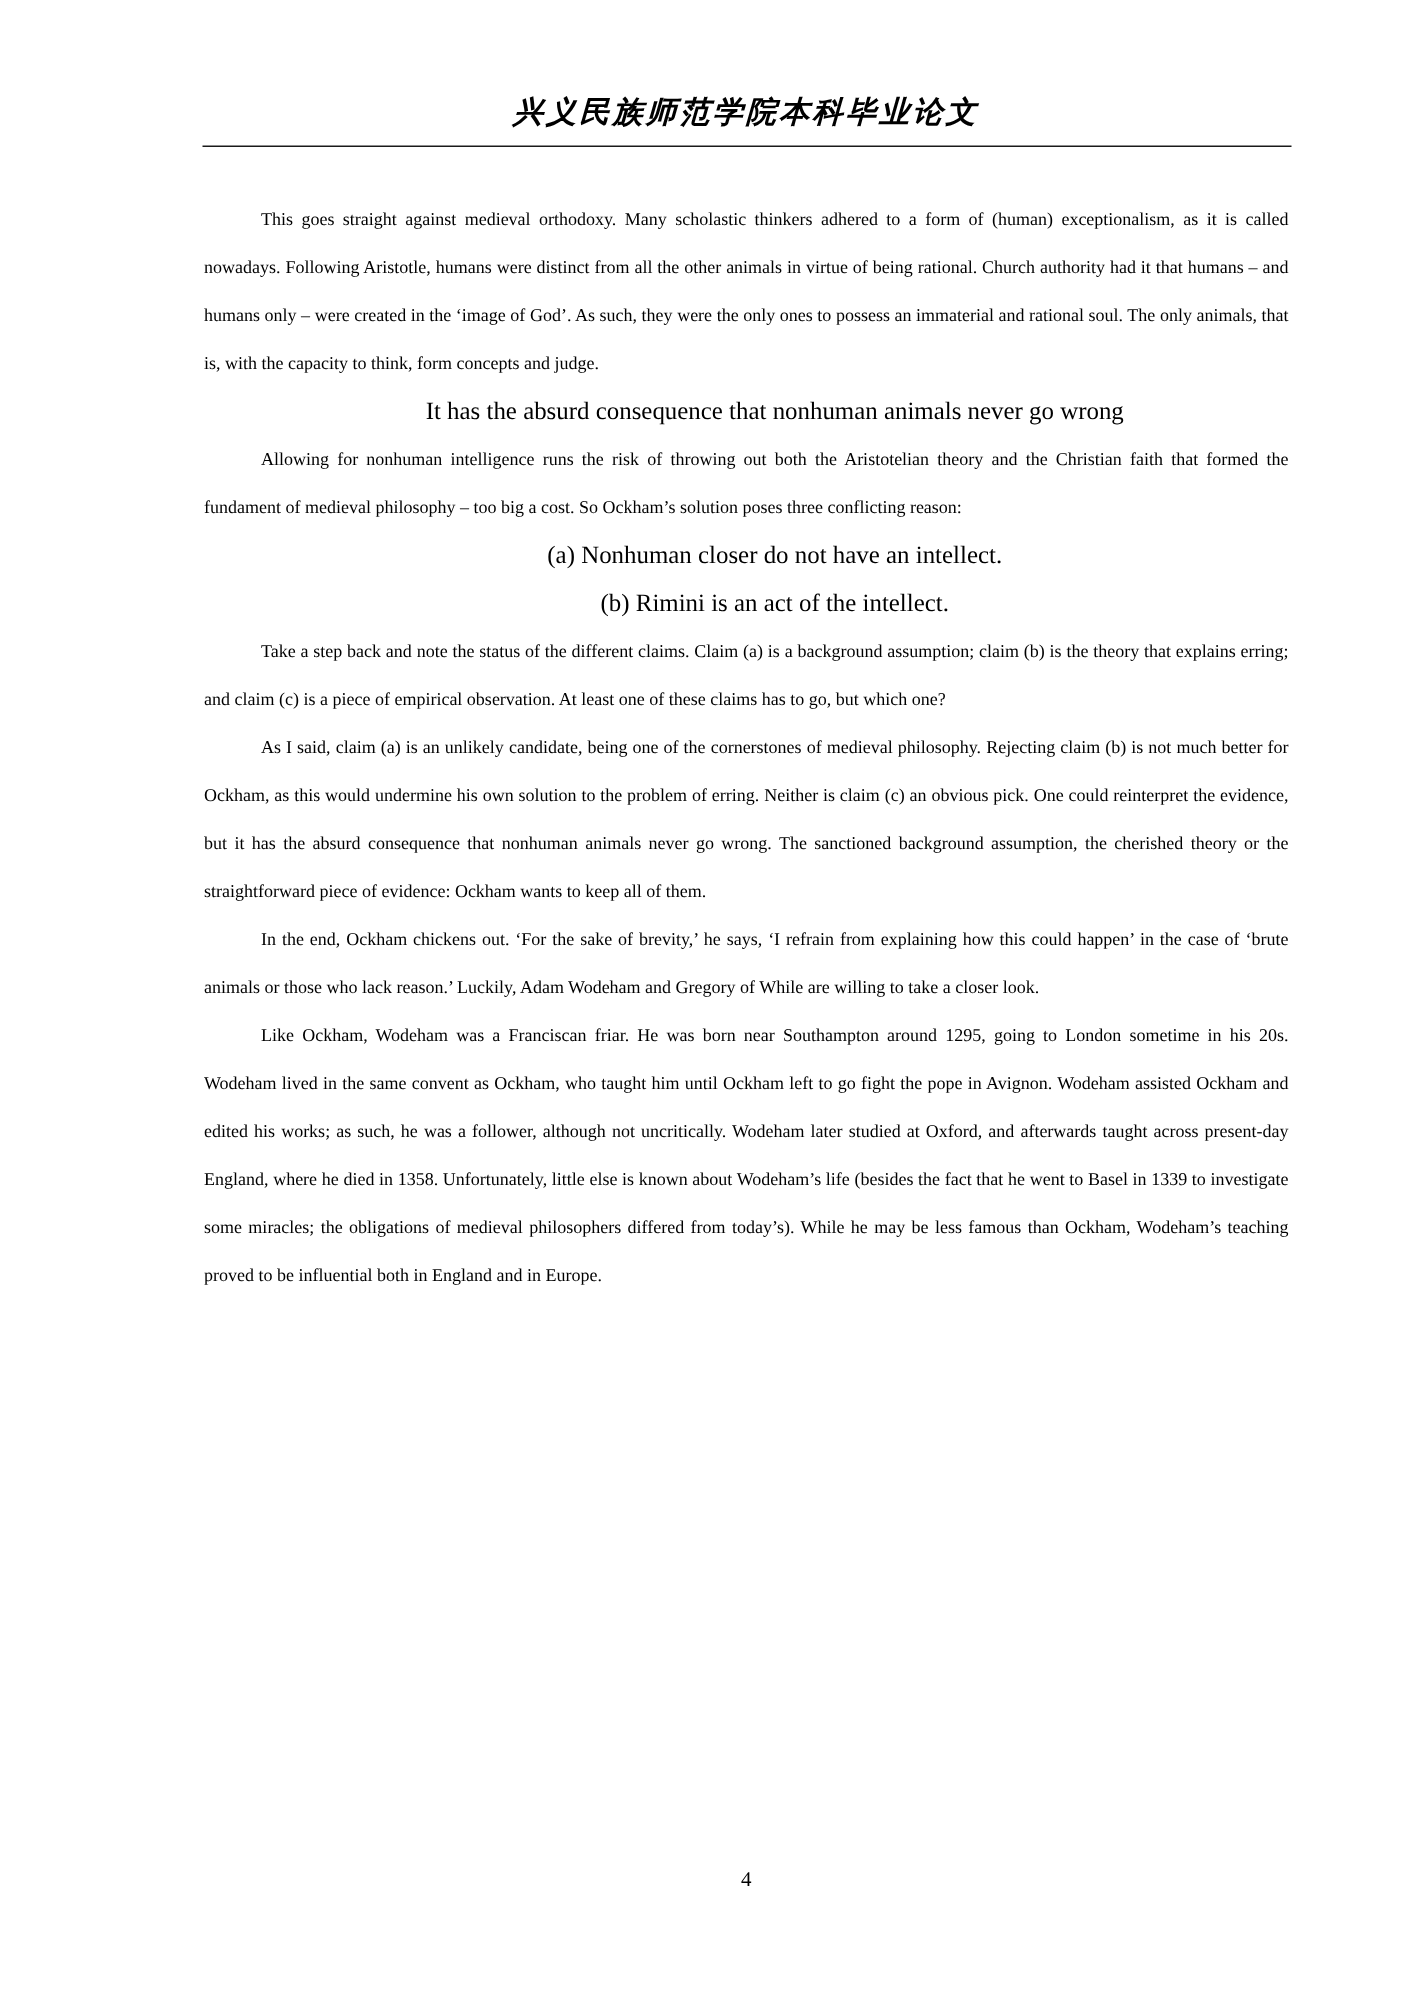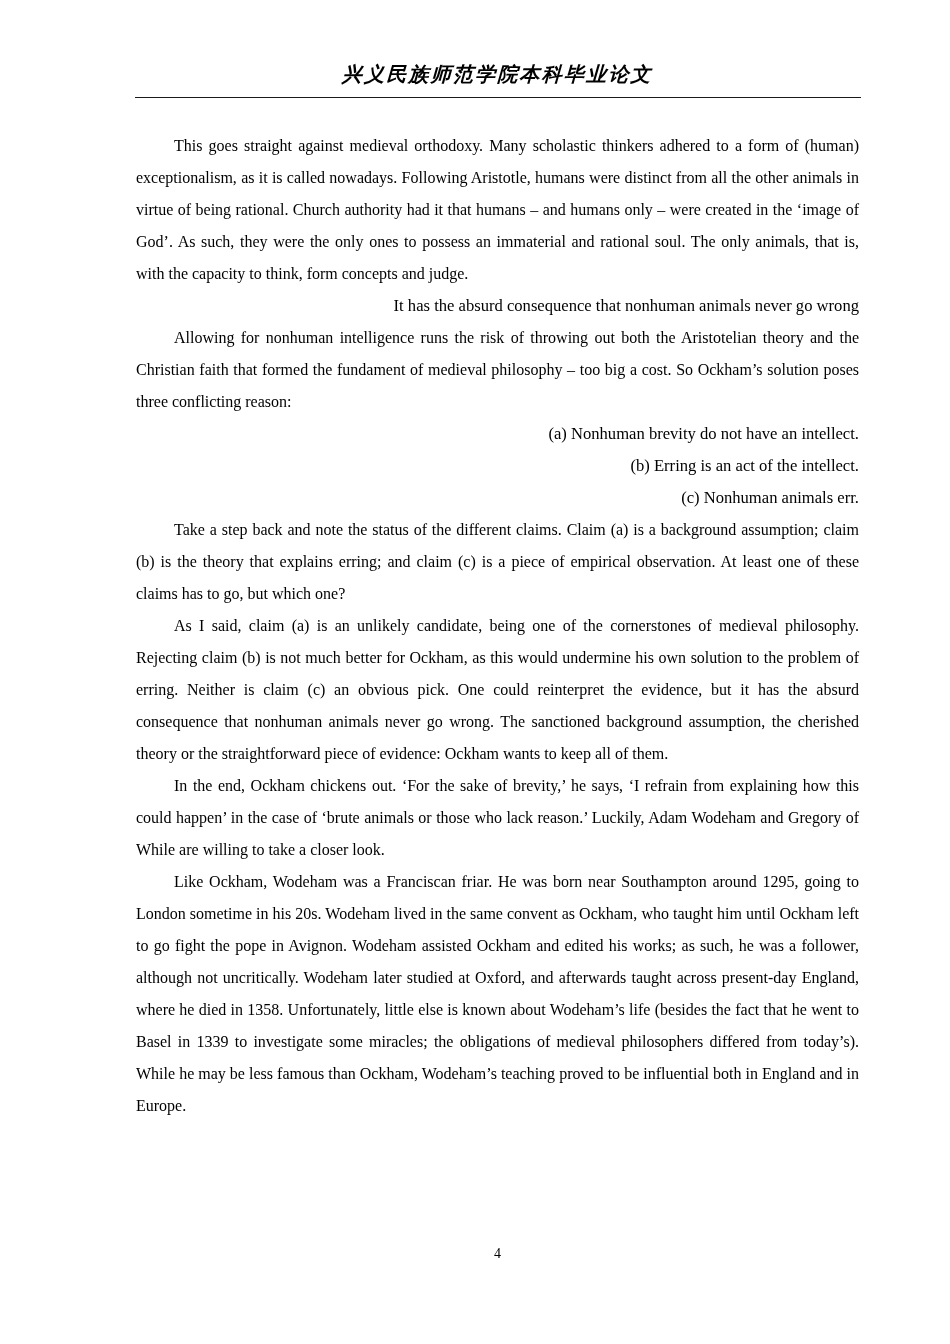--- a/index.html
+++ b/index.html
@@ -53,34 +53,34 @@
 
   
   .content {
     position: absolute;
     left: 136px;
     top: 130px;
     width: 723px;
   }
   p.para {
     margin: 0;
-    font-size: 16px;
+    font-size: 12px;
     line-height: 32px;
     text-align: justify;
     text-justify: inter-word;
     text-indent: 38px;
     -webkit-hyphens: none;
     hyphens: none;
     word-spacing: 0px;
   }
   p.claim {
     margin: 0;
     font-size: 16.6px;
     line-height: 32px;
-    text-align: right;
+    text-align: center;
     text-indent: 38px;
   }
 
   
   .footer {
     position: absolute;
     left: 136px;
     top: 1244px;
     width: 723px;
     text-align: center;
@@ -101,25 +101,24 @@
   <div class="header-rule"></div>
 
   <div class="content">
 
     <p class="para">This goes straight against medieval orthodoxy. Many scholastic thinkers adhered to a form of (human) exceptionalism, as it is called nowadays. Following Aristotle, humans were distinct from all the other animals in virtue of being rational. Church authority had it that humans – and humans only – were created in the ‘image of God’. As such, they were the only ones to possess an immaterial and rational soul. The only animals, that is, with the capacity to think, form concepts and judge.</p>
 
     <p class="claim">It has the absurd consequence that nonhuman animals never go wrong</p>
 
     <p class="para">Allowing for nonhuman intelligence runs the risk of throwing out both the Aristotelian theory and the Christian faith that formed the fundament of medieval philosophy – too big a cost. So Ockham’s solution poses three conflicting reason:</p>
 
-    <p class="claim">(a) Nonhuman brevity do not have an intellect.</p>
+    <p class="claim">(a) Nonhuman closer do not have an intellect.</p>
 
-    <p class="claim">(b) Erring is an act of the intellect.</p>
+    <p class="claim">(b) Rimini is an act of the intellect.</p>
 
-    <p class="claim">(c) Nonhuman animals err.</p>
 
     <p class="para">Take a step back and note the status of the different claims. Claim (a) is a background assumption; claim (b) is the theory that explains erring; and claim (c) is a piece of empirical observation. At least one of these claims has to go, but which one?</p>
 
     <p class="para">As I said, claim (a) is an unlikely candidate, being one of the cornerstones of medieval philosophy. Rejecting claim (b) is not much better for Ockham, as this would undermine his own solution to the problem of erring. Neither is claim (c) an obvious pick. One could reinterpret the evidence, but it has the absurd consequence that nonhuman animals never go wrong. The sanctioned background assumption, the cherished theory or the straightforward piece of evidence: Ockham wants to keep all of them.</p>
 
     <p class="para">In the end, Ockham chickens out. ‘For the sake of brevity,’ he says, ‘I refrain from explaining how this could happen’ in the case of ‘brute animals or those who lack reason.’ Luckily, Adam Wodeham and Gregory of While are willing to take a closer look.</p>
 
     <p class="para">Like Ockham, Wodeham was a Franciscan friar. He was born near Southampton around 1295, going to London sometime in his 20s. Wodeham lived in the same convent as Ockham, who taught him until Ockham left to go fight the pope in Avignon. Wodeham assisted Ockham and edited his works; as such, he was a follower, although not uncritically. Wodeham later studied at Oxford, and afterwards taught across present-day England, where he died in 1358. Unfortunately, little else is known about Wodeham’s life (besides the fact that he went to Basel in 1339 to investigate some miracles; the obligations of medieval philosophers differed from today’s). While he may be less famous than Ockham, Wodeham’s teaching proved to be influential both in England and in Europe.</p>
 
   </div>

